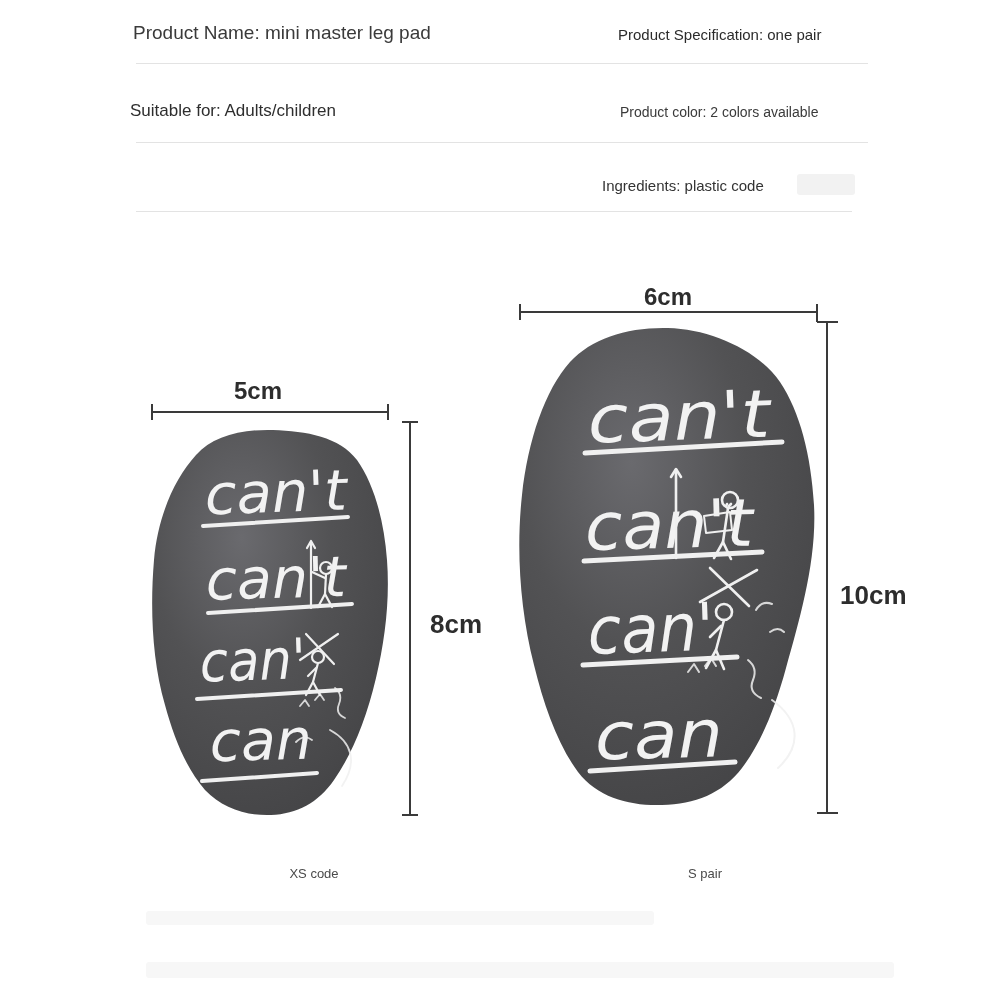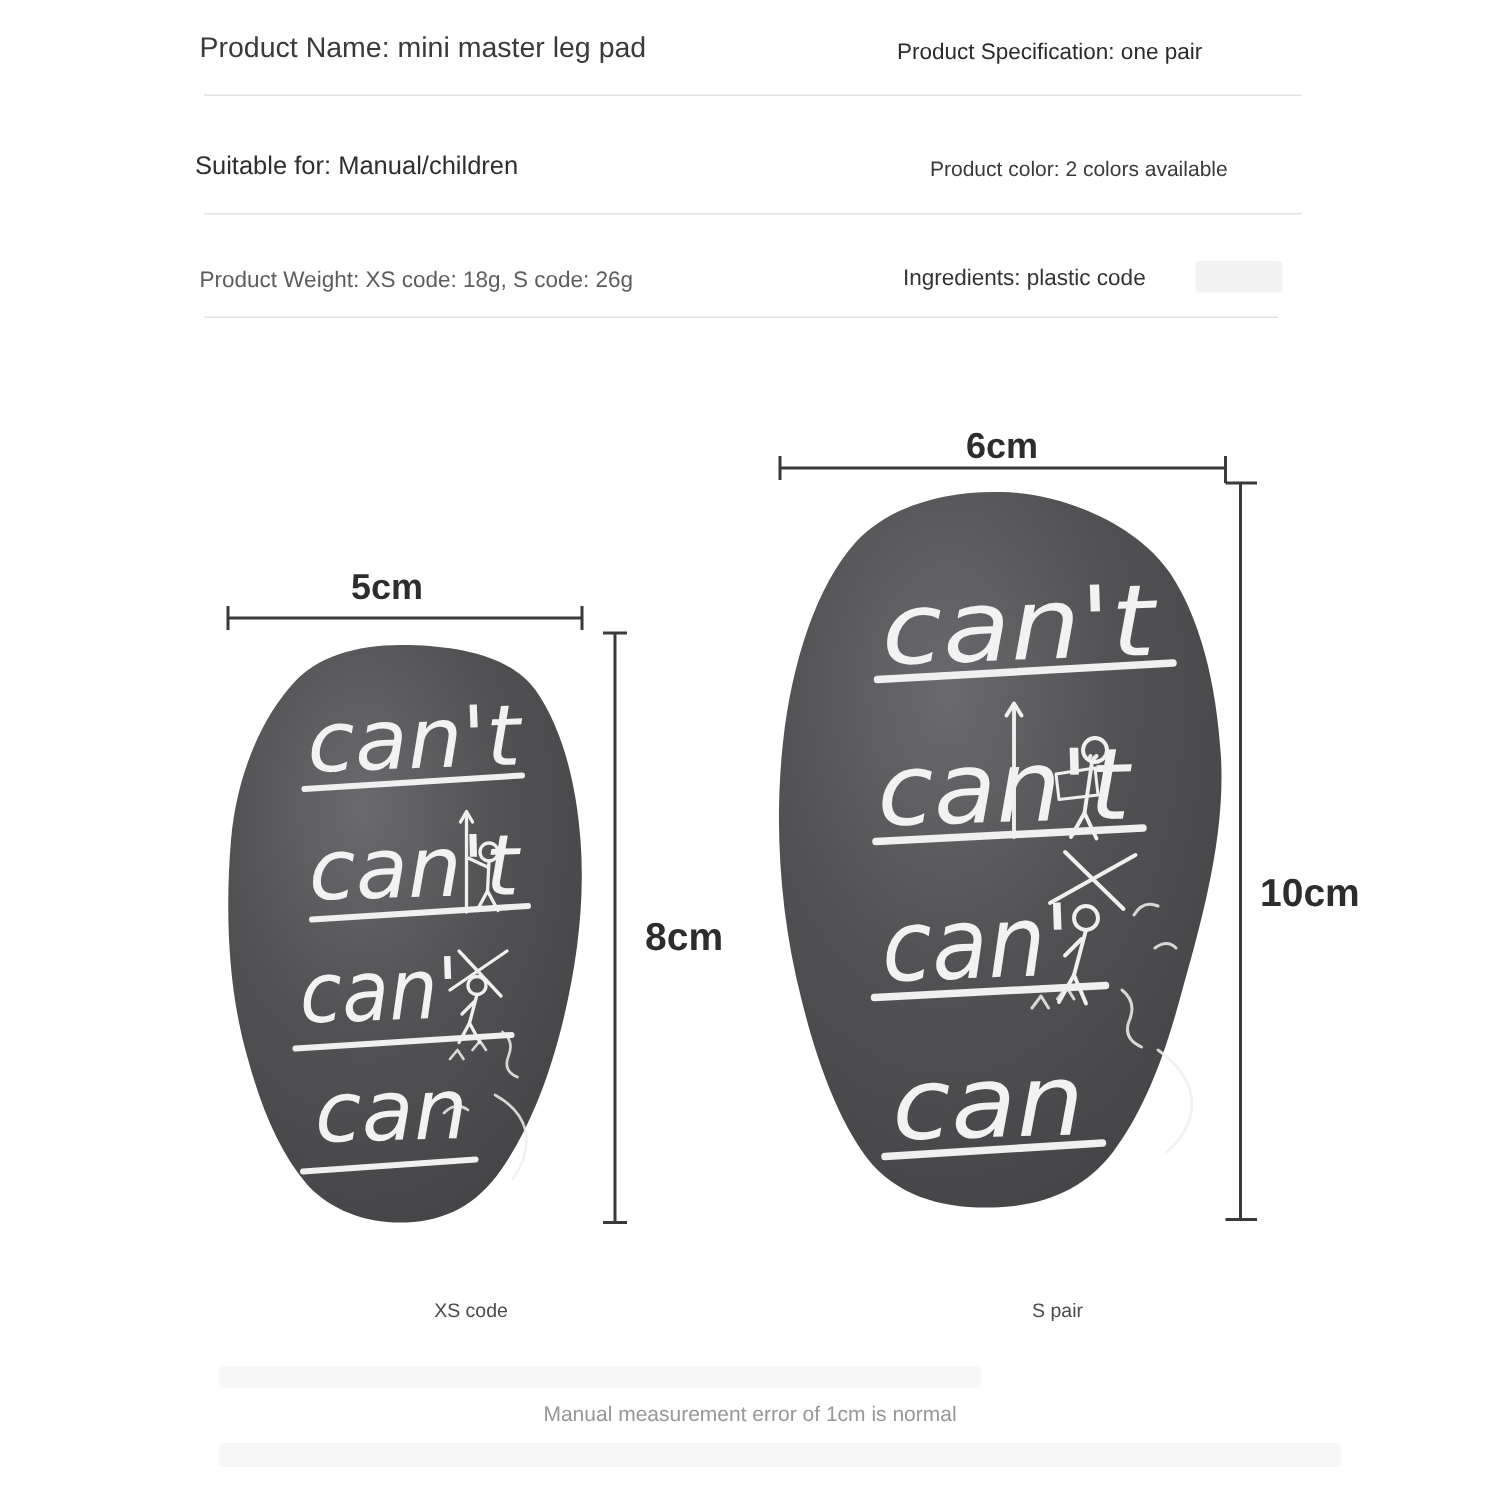--- a/index.html
+++ b/index.html
@@ -2,21 +2,21 @@
 <html><head>
 <meta charset="utf-8">
 <style>
   html,body{margin:0;padding:0;background:#ffffff;}
   .page{
     position:relative;width:1000px;height:1000px;background:#ffffff;overflow:hidden;
     font-family:"Liberation Sans",sans-serif;
   }
   .cell{position:absolute;white-space:nowrap;color:#333;}
   .row1-left{left:133px;top:22px;font-size:19px;color:#3a3a3a;}
-  .row1-right{left:598px;top:26px;font-size:15px;color:#2b2b2b;}
+  .row1-right{left:618px;top:26px;font-size:15px;color:#2b2b2b;}
   .row2-left{left:130px;top:101px;font-size:17px;color:#2e2e2e;}
   .row2-right{left:600px;top:104px;font-size:14px;color:#3a3a3a;margin-left:20px;}
   .row3-left{left:133px;top:178px;font-size:15px;color:#5d5d5d;}
   .row3-right{left:602px;top:177px;font-size:15px;color:#333333;}
   .divider{position:absolute;height:1px;background:#e3e3e3;}
   .d1{left:136px;top:63px;width:732px;}
   .d2{left:136px;top:142px;width:732px;}
   .d3{left:136px;top:211px;width:716px;}
   .wm{position:absolute;background:#f2f2f2;border-radius:3px;}
   .wm-ingredients{left:797px;top:174px;width:58px;height:21px;}
@@ -35,25 +35,24 @@
 </style>
 </head>
 <body>
 
 <div class="page">
 
   <div class="cell row1-left">Product Name: mini master leg pad</div>
   <div class="cell row1-right">Product Specification: one pair</div>
   <div class="divider d1"></div>
 
-  <div class="cell row2-left">Suitable for: Manual/children</div>
+  <div class="cell row2-left">Suitable for: Adults/children</div>
   <div class="cell row2-right">Product color: 2 colors available</div>
   <div class="divider d2"></div>
 
-  <div class="cell row3-left">Product Weight: XS code: 18g, S code: 26g</div>
   <div class="cell row3-right">Ingredients: plastic code</div>
   <div class="divider d3"></div>
 
   <div class="wm wm-ingredients"></div>
 
   <svg class="scene" width="1000" height="1000" viewBox="0 0 1000 1000">
     <defs>
       <radialGradient id="padGrad" cx="38%" cy="28%" r="85%">
         <stop offset="0%" stop-color="#6a6a6e"></stop>
         <stop offset="45%" stop-color="#525254"></stop>
@@ -171,15 +170,14 @@
       <path class="measure" d="M827 322 L827 813 M817 322 L838 322 M817 813 L838 813"></path>
       <text class="dim-label" x="840" y="604" font-size="26" text-anchor="start">10cm</text>
     </g>
   </svg>
 
   <div class="size-code xs-code">XS code</div>
   <div class="size-code s-code">S pair</div>
 
   <div class="wm wm-band1"></div>
   <div class="wm wm-band2"></div>
-  <div class="footer-note">Manual measurement error of 1cm is normal</div>
 
 </div>
 
 </body></html>

